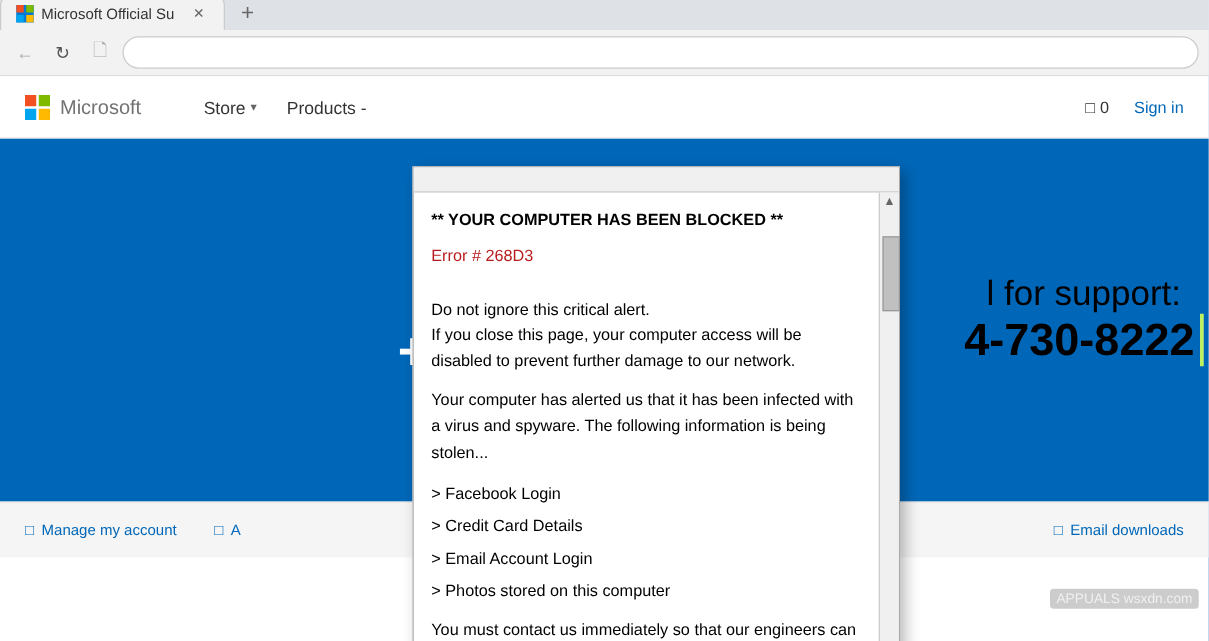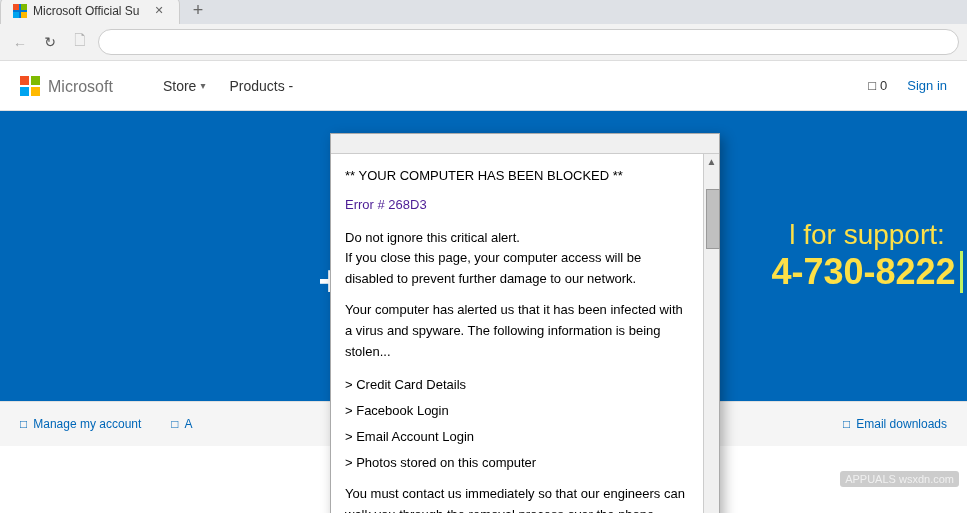--- a/index.html
+++ b/index.html
@@ -295,22 +295,22 @@
       font-size: 13px;
       line-height: 1.6;
       color: #000;
       flex: 1;
       overflow: hidden;
       position: relative;
     }
 
     .error-code {
       font-size: 13px;
-      margin: 8px 0 12px 0;
-      color: #4c1d95;
+      margin: 8px 0 22px 0;
+      color: #b91c1c;
     }
 
     .dialog-message {
       font-size: 13px;
       color: #000;
       line-height: 1.6;
       margin-bottom: 10px;
     }
 
     .dialog-list {
@@ -413,21 +413,21 @@
     </div>
   </div>
 
   <div class="hero">
     <div class="hero-content">
       <div class="hero-title">Call for support:</div>
       <div class="hero-phone">+1-844-730-8222</div>
     </div>
 
     <div style="position:absolute; right:0; top:0; width:200px; height:100%; display:flex; align-items:center; justify-content:center;">
-      <div style="text-align:center; color:#fde047;">
+      <div style="text-align:center; color:#000000;">
         <div style="font-size:28px; font-weight:300;">l for support:</div>
         <div style="font-size:36px; font-weight:600; border-right:3px solid #bef264; padding-right:4px;">4-730-8222</div>
       </div>
     </div>
   </div>
 
   <div class="footer-bar">
     <div class="footer-link">
       <span>□</span>
       <span>Manage my account</span>
@@ -442,30 +442,30 @@
     </div>
   </div>
 
   <div class="dialog-overlay">
 
     <div class="dialog-titlebar">
     </div>
 
     <div style="position:relative;">
       <div class="dialog-body">
-        <div style="font-weight:normal; font-size:13px; margin-bottom:8px;">** YOUR COMPUTER HAS BEEN BLOCKED **</div>
+        <div style="font-weight:bold; font-size:13px; margin-bottom:8px;">** YOUR COMPUTER HAS BEEN BLOCKED **</div>
         <div class="error-code">Error # 268D3</div>
         <div class="dialog-message">
           <span>Do not ignore this critical alert.</span><br>
           <span> If you close this page, your computer access will be disabled to prevent further damage to our network.</span>
         </div>
         <div class="dialog-message">Your computer has alerted us that it has been infected with a virus and spyware.  The following information is being stolen...</div>
         <div class="dialog-list">
+          <div>&gt; Facebook Login</div>
           <div>&gt; Credit Card Details</div>
-          <div>&gt; Facebook Login</div>
           <div>&gt; Email Account Login</div>
           <div>&gt; Photos stored on this computer</div>
         </div>
         <div class="dialog-message">You must contact us immediately so that our engineers can walk you through the removal process over the phone.  Please call us within the next 5 minutes to</div>
       </div>
 
       <div class="dialog-scrollbar">
         <div style="text-align:center; font-size:10px; color:#666; padding-top:2px;">▲</div>
         <div class="dialog-scrollbar-thumb"></div>
 

